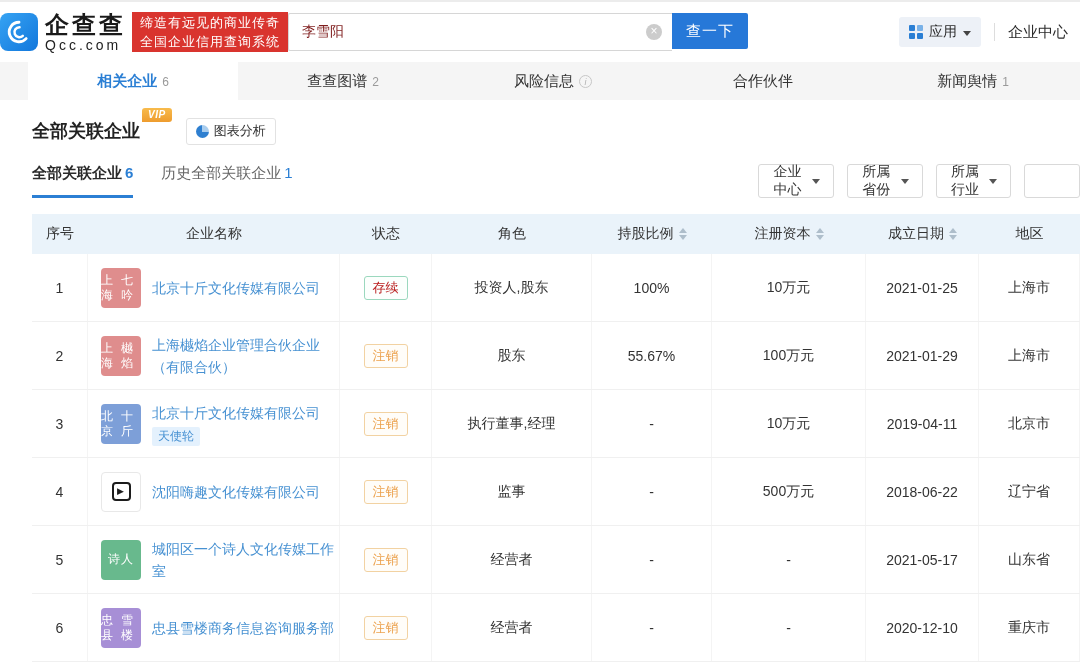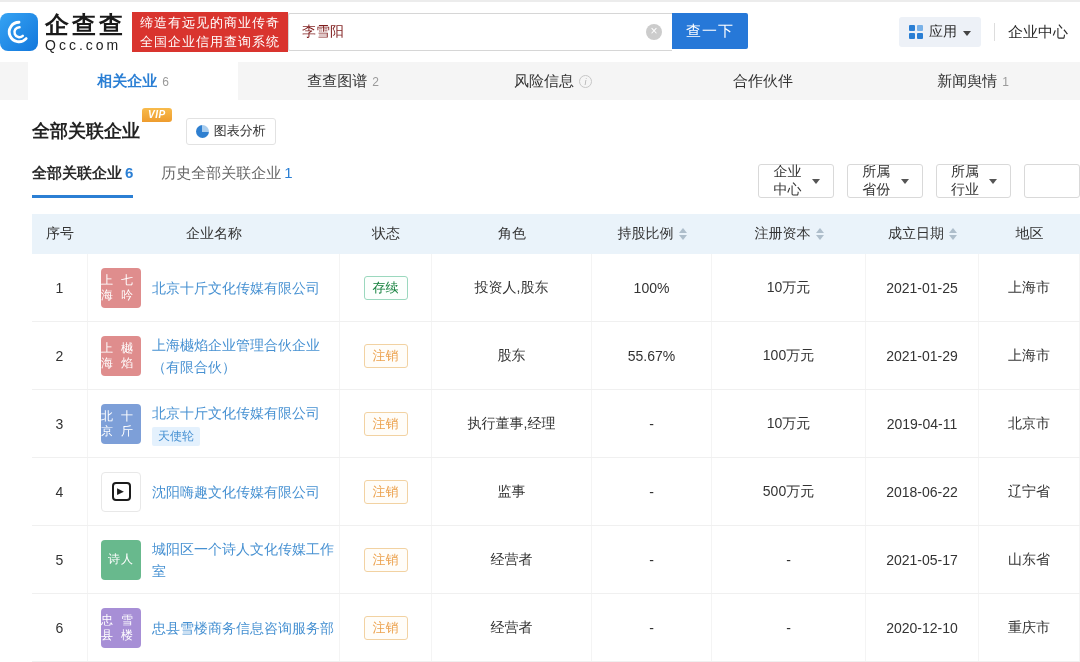--- a/index.html
+++ b/index.html
@@ -95,21 +95,21 @@
     display:flex; flex-direction:row; align-items:center; justify-content:center;
     line-height:15px; letter-spacing:1px; flex-shrink:0; }
   .logo.play { background:#fff; border:1px solid #e8e8e8; }
   .play-box { width:19px; height:19px; border:2px solid #1c1c1c; border-radius:4px; color:#1c1c1c;
     font-size:9px; line-height:15px; text-align:center; }
   .name-block { margin-left:11px; display:flex; flex-direction:column; align-items:flex-start; }
   .company-name { color:#4791d2; max-width:186px; line-height:22px; cursor:pointer; text-decoration:none; }
   .angel-tag { margin-top:3px; background:#e4f1fd; color:#4791d2; font-size:12px; line-height:19px;
     padding:0 6px; border-radius:2px;text-align:right; }
   .status-badge { font-size:13px; line-height:20px; padding:1px 8px; border-radius:3px; border:1px solid; }
-  .status-active { color:#15803d; border-color:#9bd8be; background:#fcfffd; }
+  .status-active { color:#b91c1c; border-color:#9bd8be; background:#fcfffd; }
   .status-cancelled { color:#eca24e; border-color:#f2d2a2; background:#fffdf9; }
 </style>
 </head>
 <body>
 
 <div class="page">
   <div class="top-strip"></div>
 
   <header class="site-header">
     <div class="logo-group">

